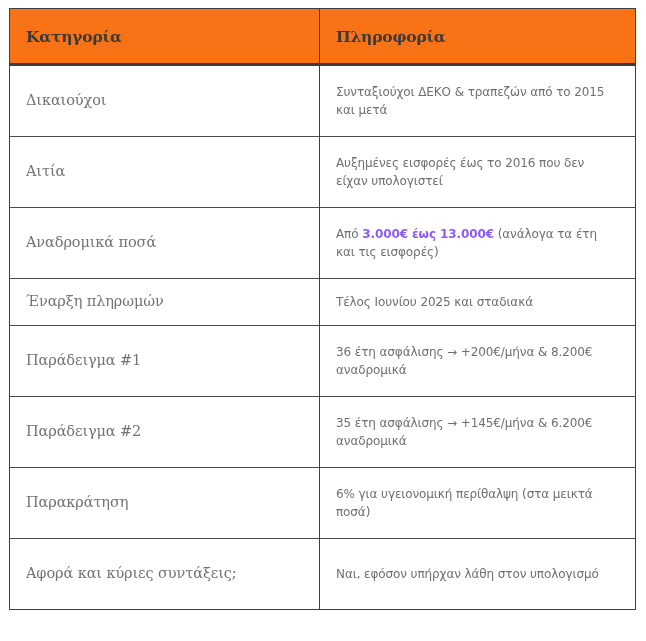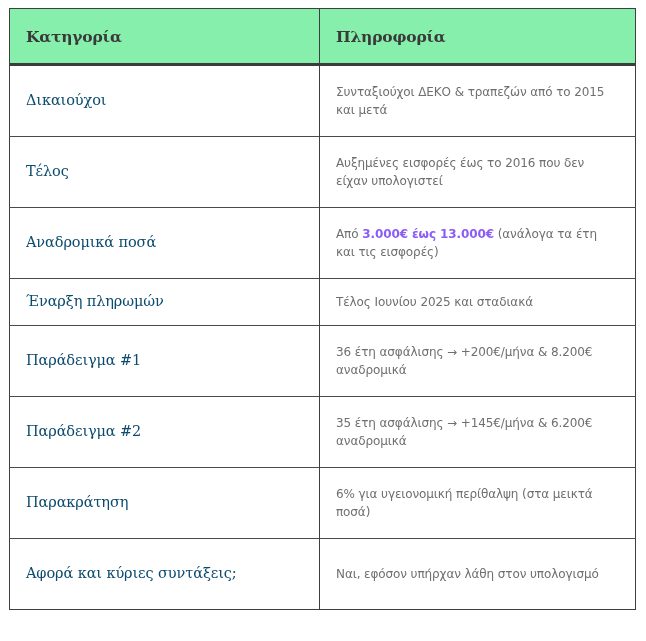--- a/index.html
+++ b/index.html
@@ -39,21 +39,21 @@
     border: none;
     border-bottom: 3px solid #3c3c3c;
     padding: 14px 16px 13px 16px;
     text-align: left;
     vertical-align: middle;
     font-family: "DejaVu Serif", serif;
     font-weight: 700;
     font-size: 15.5px;
     letter-spacing: -0.2px;
     color: #3a3a3a;
-    background: #86efac;
+    background: #f97316;
     height: 27px;
   }
   thead th.th-cat {
     border-right: 1px solid #3f3f3f;
   }
 
   tbody td {
     border-top: 1px solid #4a4a4a;
     padding: 12px 16px 12px 16px;
     vertical-align: middle;
@@ -62,21 +62,21 @@
   tbody tr:first-child td {
     border-top: none;
   }
 
   td.cell-cat {
     border-right: 1px solid #3f3f3f;
     font-family: "DejaVu Serif", serif;
     font-weight: 400;
     font-size: 14.5px;
     line-height: 1.35;
-    color: #0c4a6e;
+    color: #737373;
     letter-spacing: -0.1px;
   }
 
   td.cell-info {
     font-family: "DejaVu Sans", sans-serif;
     font-weight: 400;
     font-size: 12px;
     line-height: 1.5;
     color: #6d6f70;
     letter-spacing: -0.1px;
@@ -105,21 +105,21 @@
         <th class="th-cat">Κατηγορία</th>
         <th class="th-info">Πληροφορία</th>
       </tr>
     </thead>
     <tbody id="table-body">
         <tr class="row-tall">
           <td class="cell-cat">Δικαιούχοι</td>
           <td class="cell-info">Συνταξιούχοι ΔΕΚΟ &amp; τραπεζών από το 2015 και μετά</td>
         </tr>
         <tr class="row-tall">
-          <td class="cell-cat">Τέλος</td>
+          <td class="cell-cat">Αιτία</td>
           <td class="cell-info">Αυξημένες εισφορές έως το 2016 που δεν είχαν υπολογιστεί</td>
         </tr>
         <tr class="row-tall">
           <td class="cell-cat">Αναδρομικά ποσά</td>
           <td class="cell-info">Από <b>3.000€ έως 13.000€</b> (ανάλογα τα έτη και τις εισφορές)</td>
         </tr>
         <tr class="row-short">
           <td class="cell-cat">Έναρξη πληρωμών</td>
           <td class="cell-info">Τέλος Ιουνίου 2025 και σταδιακά</td>
         </tr>

